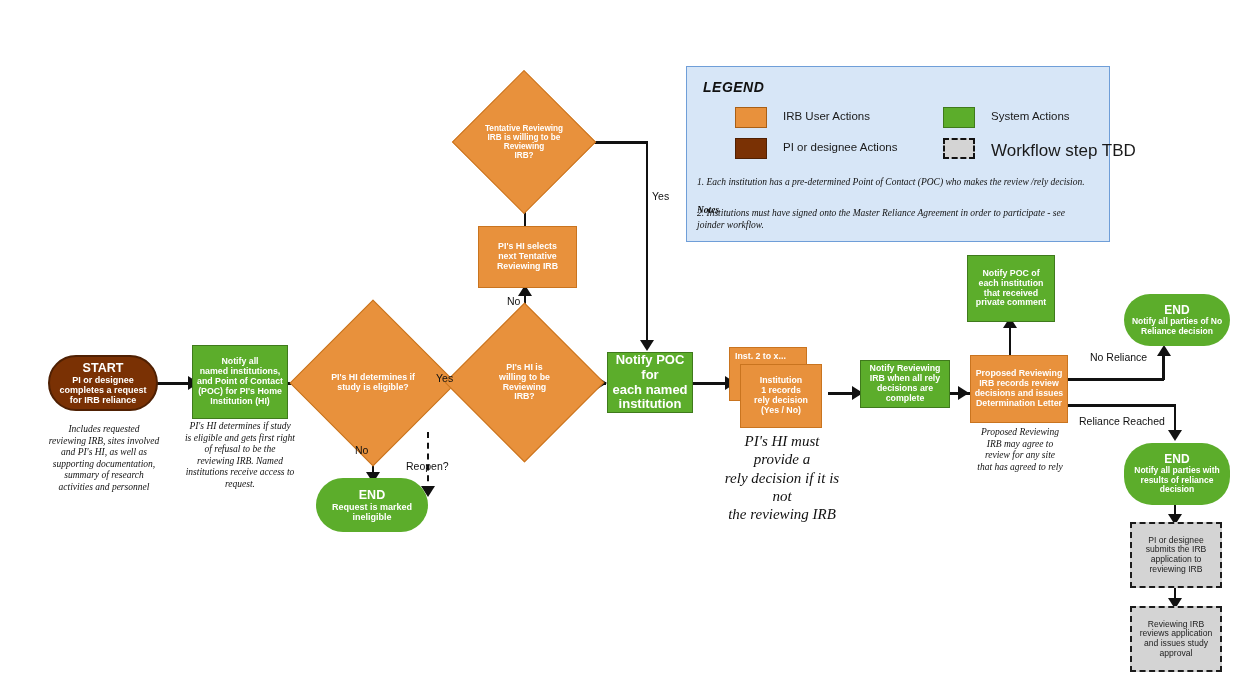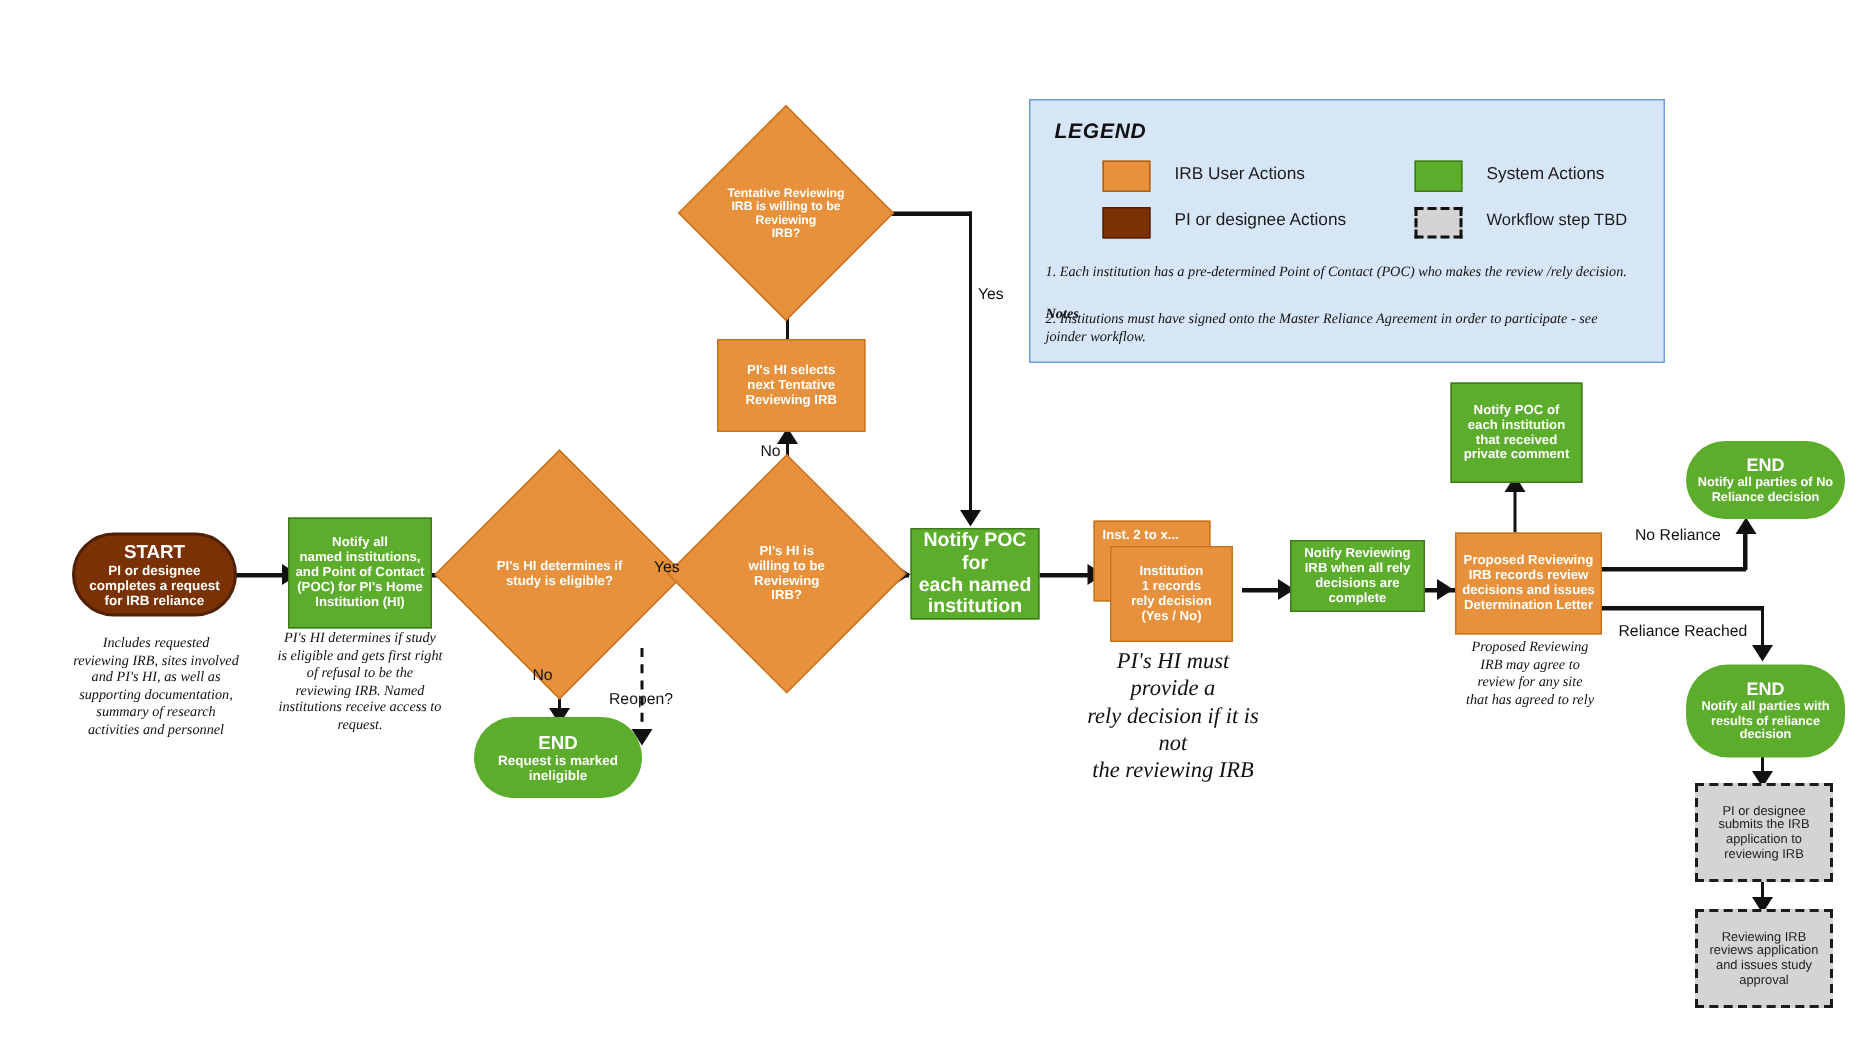--- a/index.html
+++ b/index.html
@@ -70,21 +70,21 @@
     <div class="lsw orange" style="left:48px;top:40px;width:32px;height:21px;"></div>
     <div class="ltxt" style="left:96px;top:43px;font-size:11.5px;">IRB User Actions</div>
 
     <div class="lsw green" style="left:256px;top:40px;width:32px;height:21px;"></div>
     <div class="ltxt" style="left:304px;top:43px;font-size:11.5px;">System Actions</div>
 
     <div class="lsw brown" style="left:48px;top:71px;width:32px;height:21px;"></div>
     <div class="ltxt" style="left:96px;top:74px;font-size:11.5px;">PI or designee Actions</div>
 
     <div class="lsw tbdsw" style="left:256px;top:71px;width:32px;height:21px;"></div>
-    <div class="ltxt" style="left:304px;top:74px;font-size:11px;">Workflow step TBD</div>
+    <div class="ltxt" style="left:304px;top:74px;font-size:17px;">Workflow step TBD</div>
 
     <div class="notes-h" style="left:10px;top:98px;font-size:9.5px;margin-top:40px;">Notes</div>
     <div class="notes-b" style="left:10px;top:109px;width:400px;font-size:9.5px;">1. Each institution has a pre-determined Point of Contact (POC) who makes the review /rely decision.</div>
     <div class="notes-b" style="left:10px;top:140px;width:392px;font-size:9.5px;">2. Institutions must have signed onto the Master Reliance Agreement in order to participate - see joinder workflow.</div>
   </div>
 
   <div class="ln lnh" style="left:156px;top:382px;width:36px;"></div>
   <div class="arrow ar-r" style="left:188px;top:375.5px;"></div>
 
   <div class="ln lnh" style="left:288px;top:382px;width:30px;"></div>

